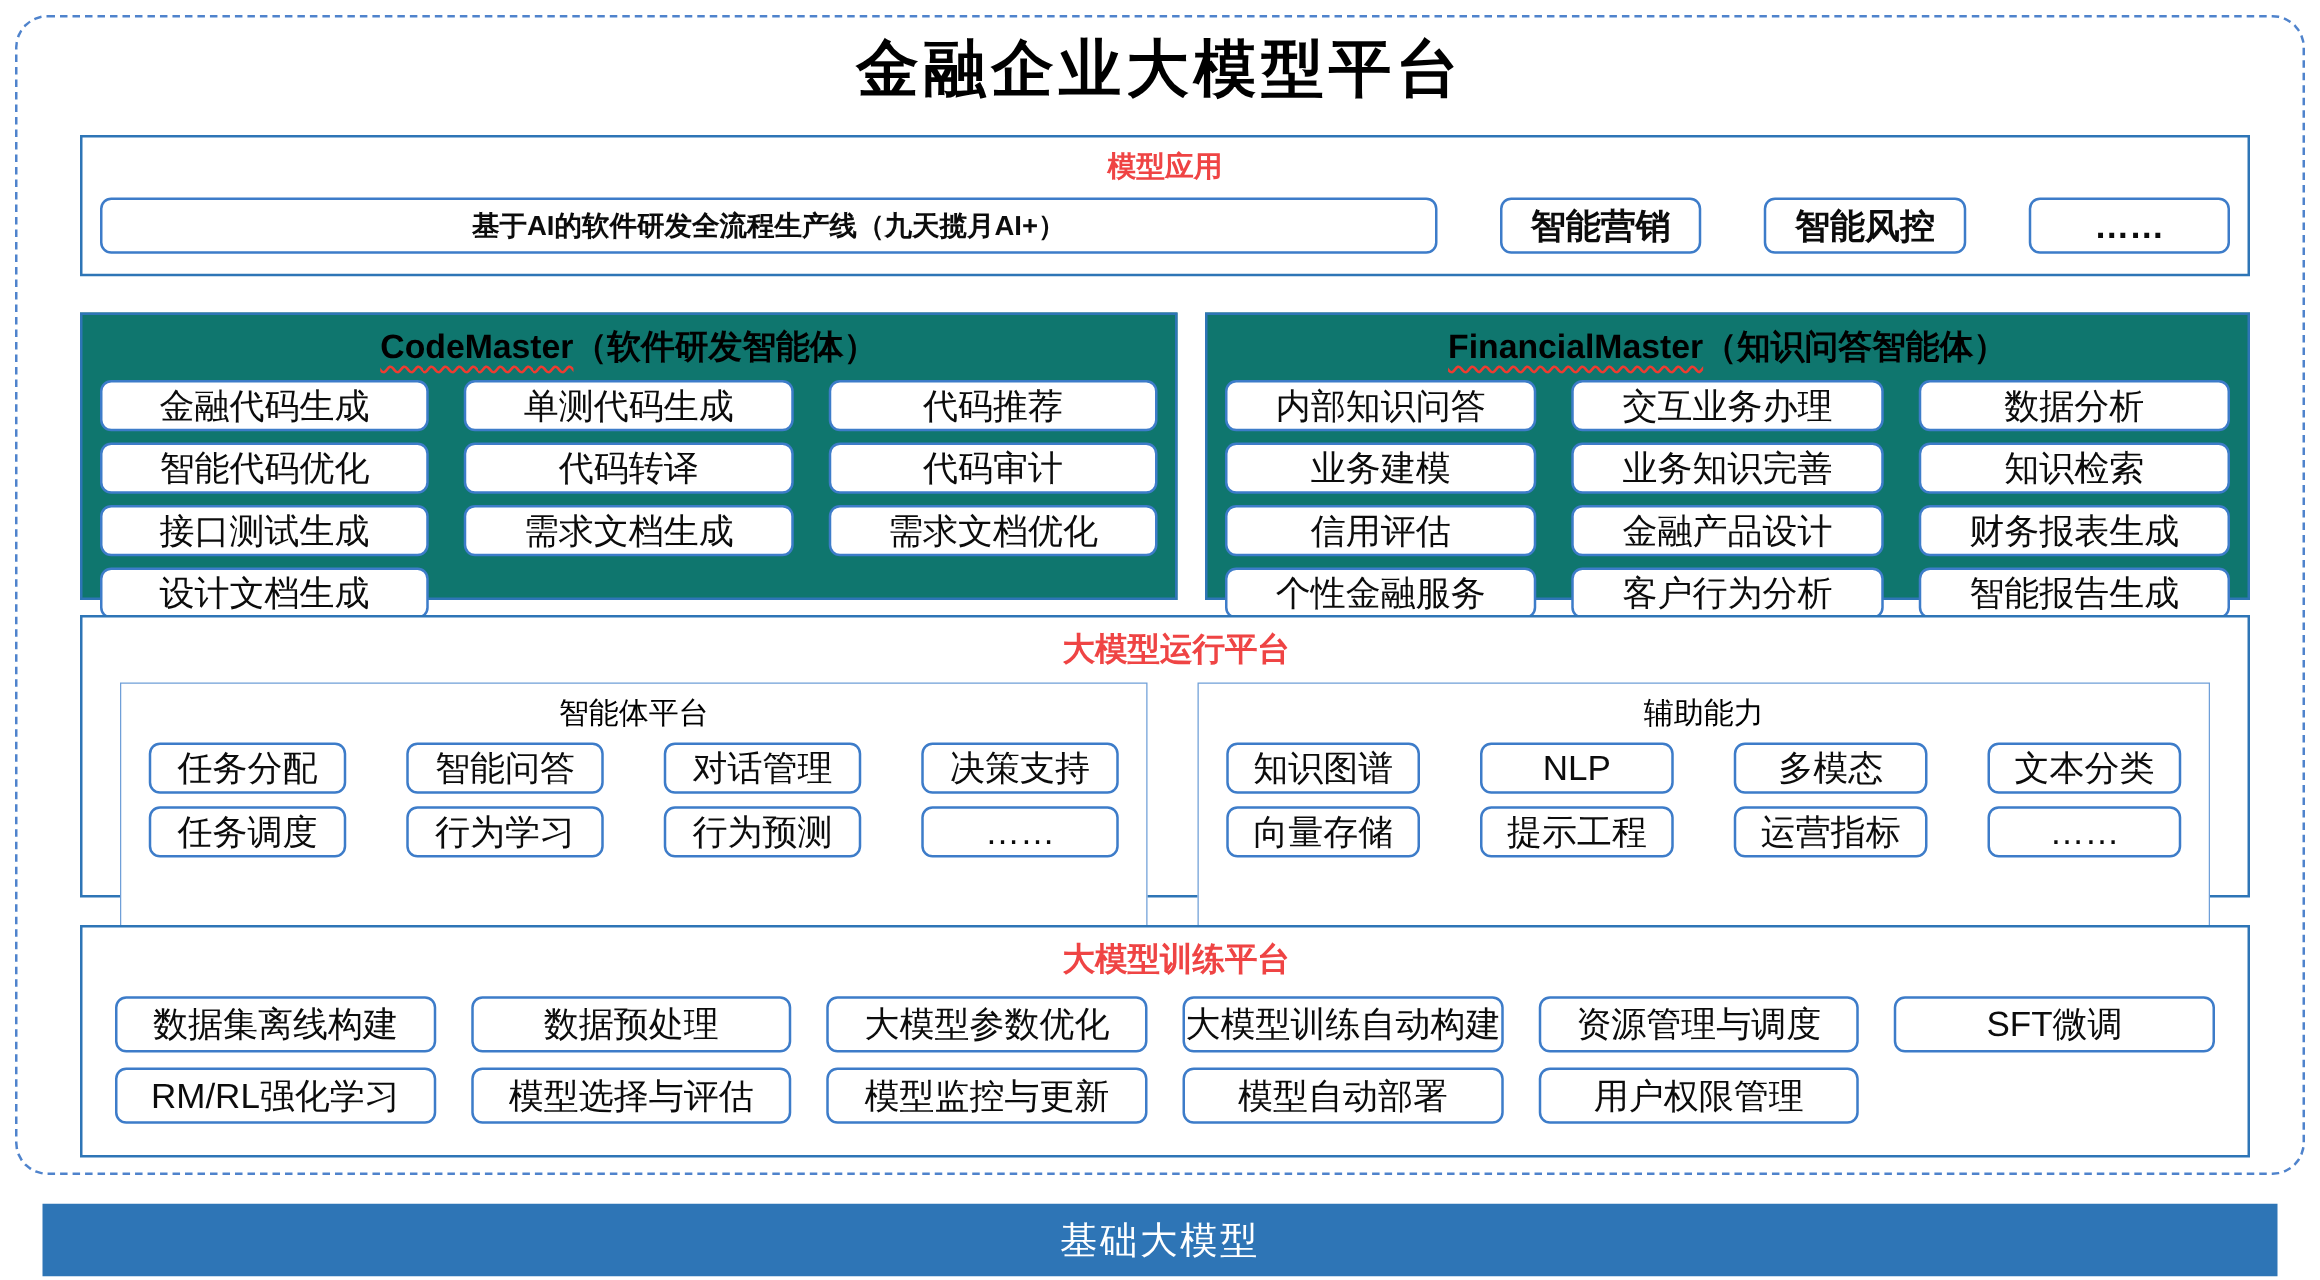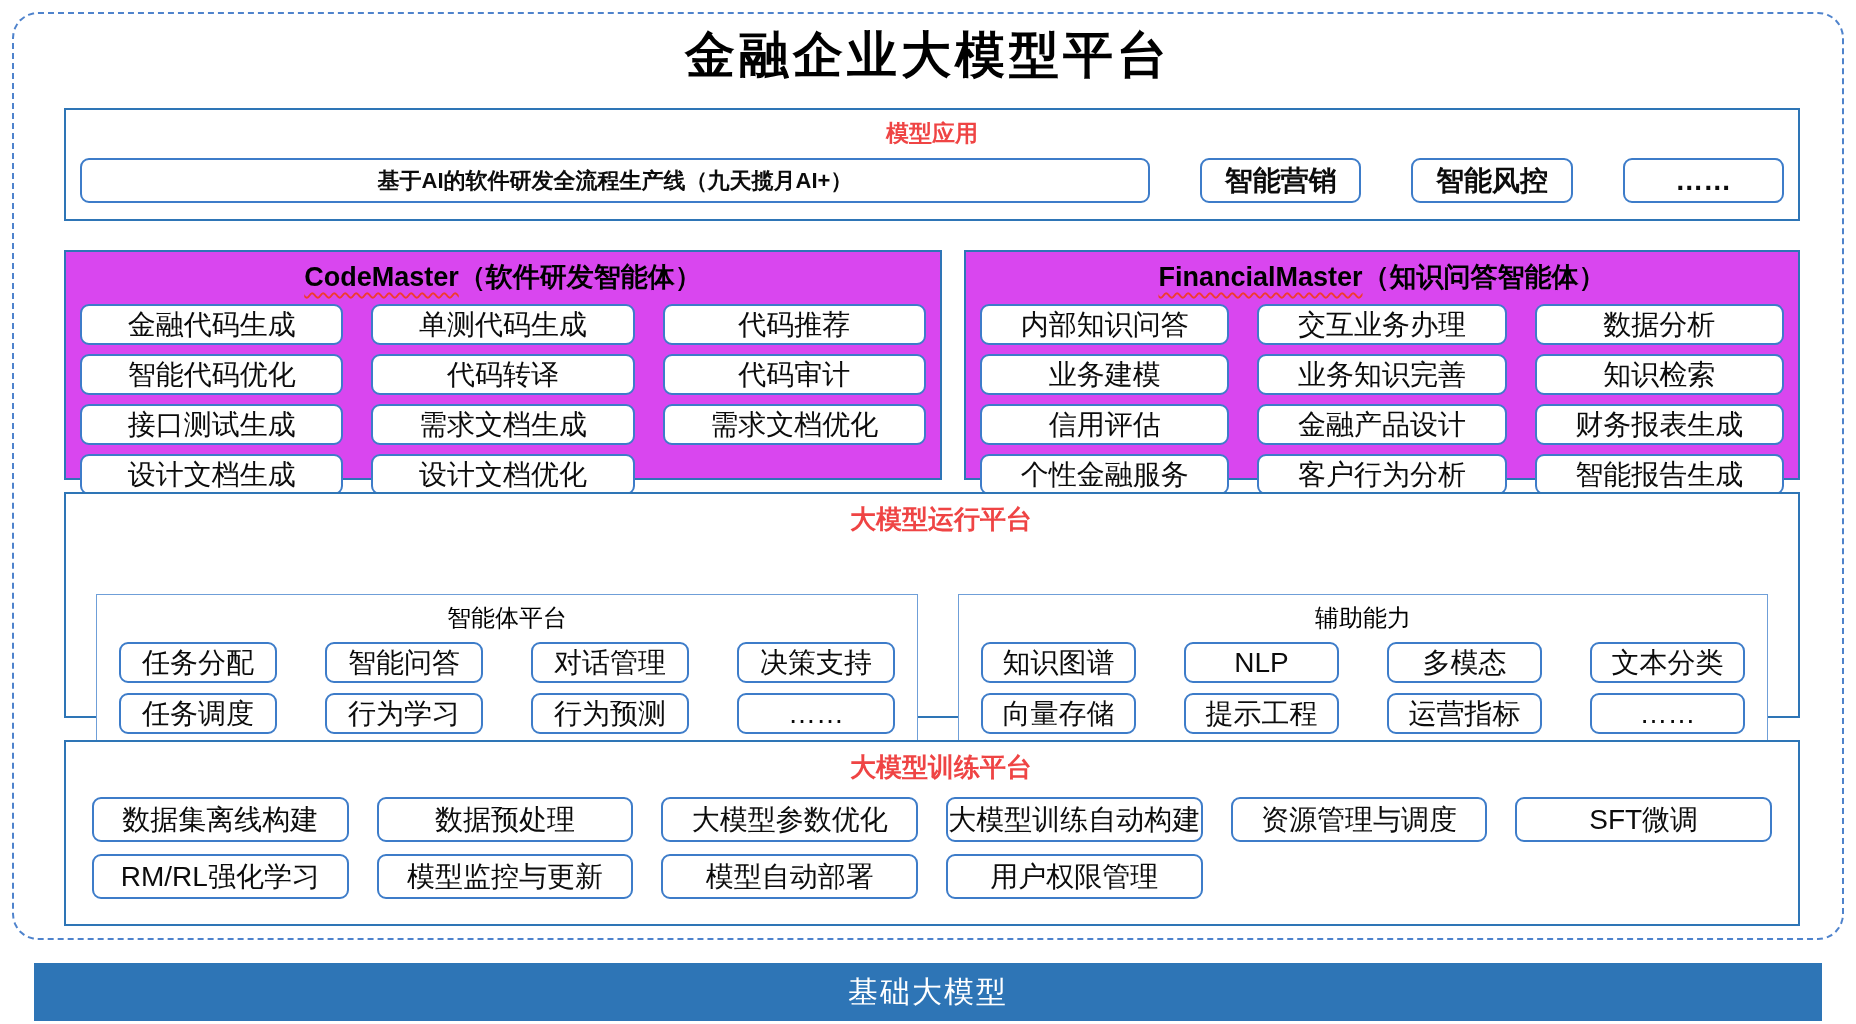--- a/index.html
+++ b/index.html
@@ -37,36 +37,36 @@
 
   
   #sec-apps { top: 108px; height: 113px; }
   .apps-row { display: flex; gap: 50px; padding: 9px 14px 12px 14px; height: 66px; }
   .apps-row .box { font-weight: 700; }
   .app-main { flex: 0 0 1070px; font-size: 22px; }
   .app-small { flex: 1; }
 
   
   .agents-row { position: absolute; top: 250px; left: 64px; width: 1736px; height: 230px; display: flex; gap: 22px; }
-  .agent-panel { border: 2px solid #2e75b6; background: #d946ef; }
+  .agent-panel { border: 2px solid #2e75b6; background: #0f766e; }
   #panel-codemaster { flex: 0 0 878px; }
   #panel-financialmaster { flex: 1; }
   .agent-title { text-align: center; font-weight: 700; font-size: 27px; padding-top: 7px; color: #000; }
   .squiggle { text-decoration: underline wavy #f03b30; text-decoration-thickness: 2px; text-underline-offset: 6px; }
   .grid4 {
     display: grid; grid-template-columns: repeat(3, 1fr);
     gap: 9px 28px; padding: 9px 14px 12px 14px;
   }
   .grid4 .box { height: 41px; }
 
   
   #sec-runtime { top: 492px; height: 226px; }
   .runtime-inner { display: flex; gap: 40px; padding: 9px 30px 0 30px; }
   .panel {
-    border: 1.5px solid #6f9fd8; background: #fff; height: 204px; margin-top: 48px;
+    border: 1.5px solid #6f9fd8; background: #fff; height: 204px;
   }
   #panel-agentplat { flex: 0 0 822px; }
   #panel-aux { flex: 1; }
   .panel-title { text-align: center; font-weight: 400; font-size: 24px; padding-top: 7px; color: #000; }
   .grid4b {
     display: grid; grid-template-columns: repeat(4, 1fr);
     gap: 10px 48px; padding: 8px 22px 12px 22px;
   }
   .grid4b .box { height: 41px; }
 
@@ -109,21 +109,20 @@
       <div class="box">金融代码生成</div>
       <div class="box">单测代码生成</div>
       <div class="box">代码推荐</div>
       <div class="box">智能代码优化</div>
       <div class="box">代码转译</div>
       <div class="box">代码审计</div>
       <div class="box">接口测试生成</div>
       <div class="box">需求文档生成</div>
       <div class="box">需求文档优化</div>
       <div class="box">设计文档生成</div>
-      <div class="box">设计文档优化</div>
     </div>
   </div>
 
   <div class="agent-panel" id="panel-financialmaster">
     <div class="agent-title"><span class="squiggle">FinancialMaster</span><span>（知识问答智能体）</span></div>
     <div class="grid4">
       <div class="box">内部知识问答</div>
       <div class="box">交互业务办理</div>
       <div class="box">数据分析</div>
       <div class="box">业务建模</div>
@@ -174,20 +173,21 @@
 <div class="sec" id="sec-training">
   <div class="sec-title sec-title-lg">大模型训练平台</div>
   <div class="grid6">
     <div class="box">数据集离线构建</div>
     <div class="box">数据预处理</div>
     <div class="box">大模型参数优化</div>
     <div class="box">大模型训练自动构建</div>
     <div class="box">资源管理与调度</div>
     <div class="box">SFT微调</div>
     <div class="box">RM/RL强化学习</div>
+    <div class="box">模型选择与评估</div>
     <div class="box">模型监控与更新</div>
     <div class="box">模型自动部署</div>
     <div class="box">用户权限管理</div>
   </div>
 </div>
 
 <div class="foundation-bar">
   <span>基础大模型</span>
 </div>
 

